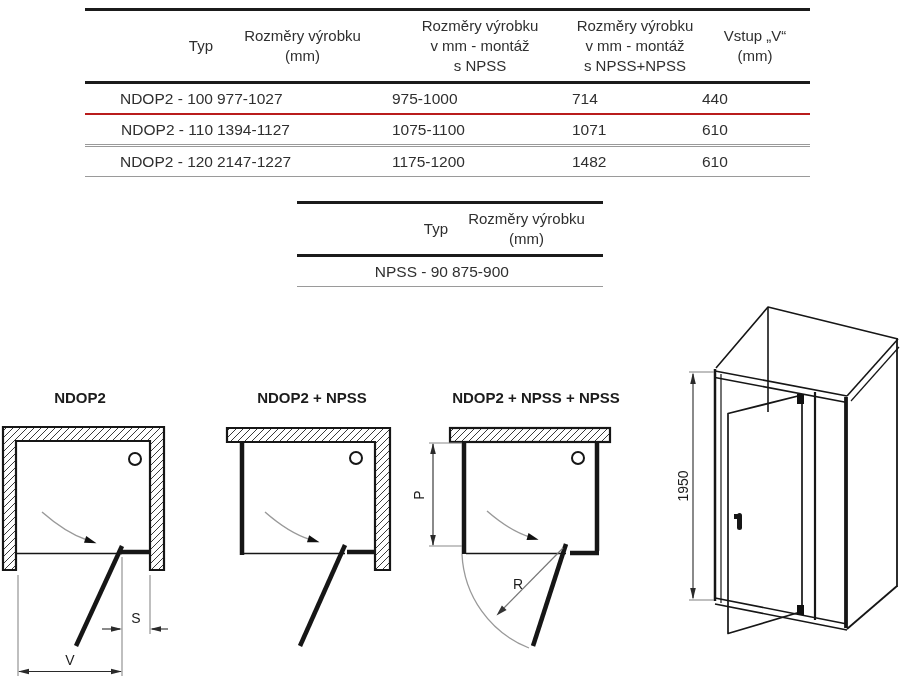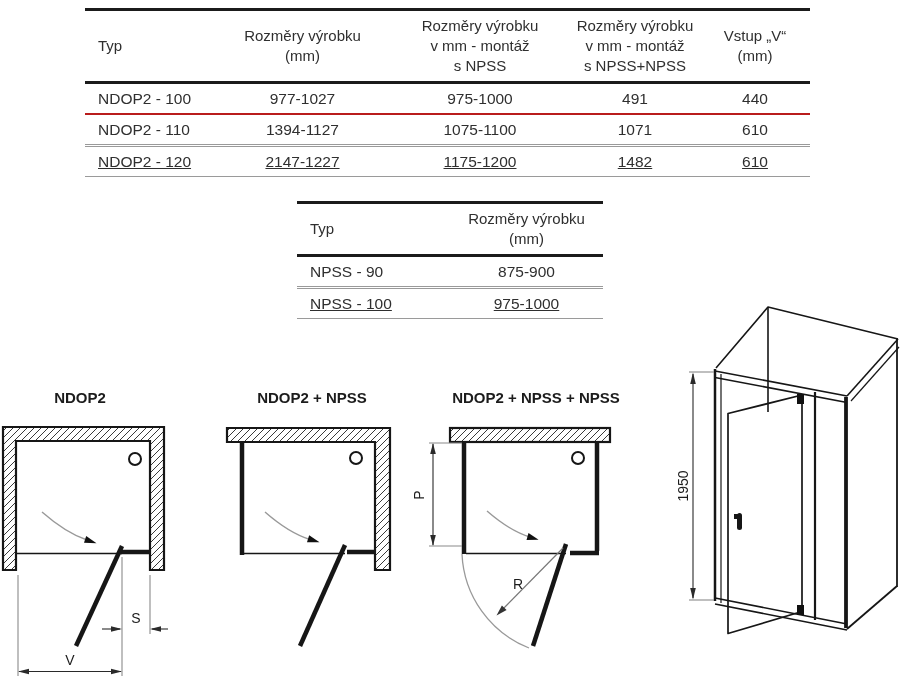--- a/index.html
+++ b/index.html
@@ -8,25 +8,25 @@
     font-family:"Liberation Sans",sans-serif;color:#2f2f2f;overflow:hidden;
   }
   table{position:absolute;border-collapse:collapse;table-layout:fixed;background:#fff;}
   #t1{left:85px;top:8px;width:725px;border-top:3px solid #1b1b1b;border-bottom:1px solid #9a9a9a;}
   #t2{left:297px;top:201px;width:306px;border-top:3px solid #1b1b1b;border-bottom:1px solid #9a9a9a;}
   th{
     font-weight:400;font-size:15px;line-height:20px;text-align:center;vertical-align:middle;
     border-bottom:3px solid #1b1b1b;padding:5px 2px;white-space:pre-line;color:#2f2f2f;
   }
   td{
-    font-size:15.5px;height:29px;text-align:center;vertical-align:middle;padding:0 2px;color:#2f2f2f;
+    font-size:15.5px;height:29px;text-align:left;vertical-align:middle;padding:0 2px;color:#2f2f2f;
   }
-  th:first-child,td:first-child{text-align:left;padding-left:13px;}
+  th:first-child,td:first-child{text-align:right;padding-left:13px;}
   tbody tr+tr td{border-top:2px solid #b91c1c;}
-  tbody tr.dbl td{border-top:3px double #9a9a9a;text-decoration:underline;}
+  tbody tr.dbl td{border-top:3px double #9a9a9a;}
   #art{position:absolute;left:0;top:0;width:900px;height:677px;}
   #art text{font-family:"Liberation Sans",sans-serif;fill:#1c1c1c;}
   .dtitle{font-size:15px;font-weight:700;}
   .dimlab{font-size:14px;}
 </style>
 </head>
 <body>
 
 <table id="t1">
   <colgroup>
@@ -49,21 +49,21 @@
 s NPSS+NPSS</th>
       <th>Vstup „V“
 (mm)</th>
     </tr>
   </thead>
   <tbody>
     <tr>
       <td>NDOP2 - 100</td>
       <td>977-1027</td>
       <td>975-1000</td>
-      <td>491</td>
+      <td>714</td>
       <td>440</td>
     </tr>
     <tr>
       <td>NDOP2 - 110</td>
       <td>1394-1127</td>
       <td>1075-1100</td>
       <td>1071</td>
       <td>610</td>
     </tr>
     <tr class="dbl">
@@ -85,24 +85,20 @@
     <tr>
       <th>Typ</th>
       <th>Rozměry výrobku
 (mm)</th>
     </tr>
   </thead>
   <tbody>
     <tr>
       <td>NPSS - 90</td>
       <td>875-900</td>
-    </tr>
-    <tr class="dbl">
-      <td>NPSS - 100</td>
-      <td>975-1000</td>
     </tr>
   </tbody>
 </table>
 
 <svg id="art" viewBox="0 0 900 677" xmlns="http://www.w3.org/2000/svg">
   <defs>
     <pattern id="hatch" patternUnits="userSpaceOnUse" width="7" height="7">
       <path d="M0 7 L7 0 M-1.75 1.75 L1.75 -1.75 M5.25 8.75 L8.75 5.25" stroke="#3a3a3a" stroke-width="1" fill="none"></path>
     </pattern>
   </defs>

